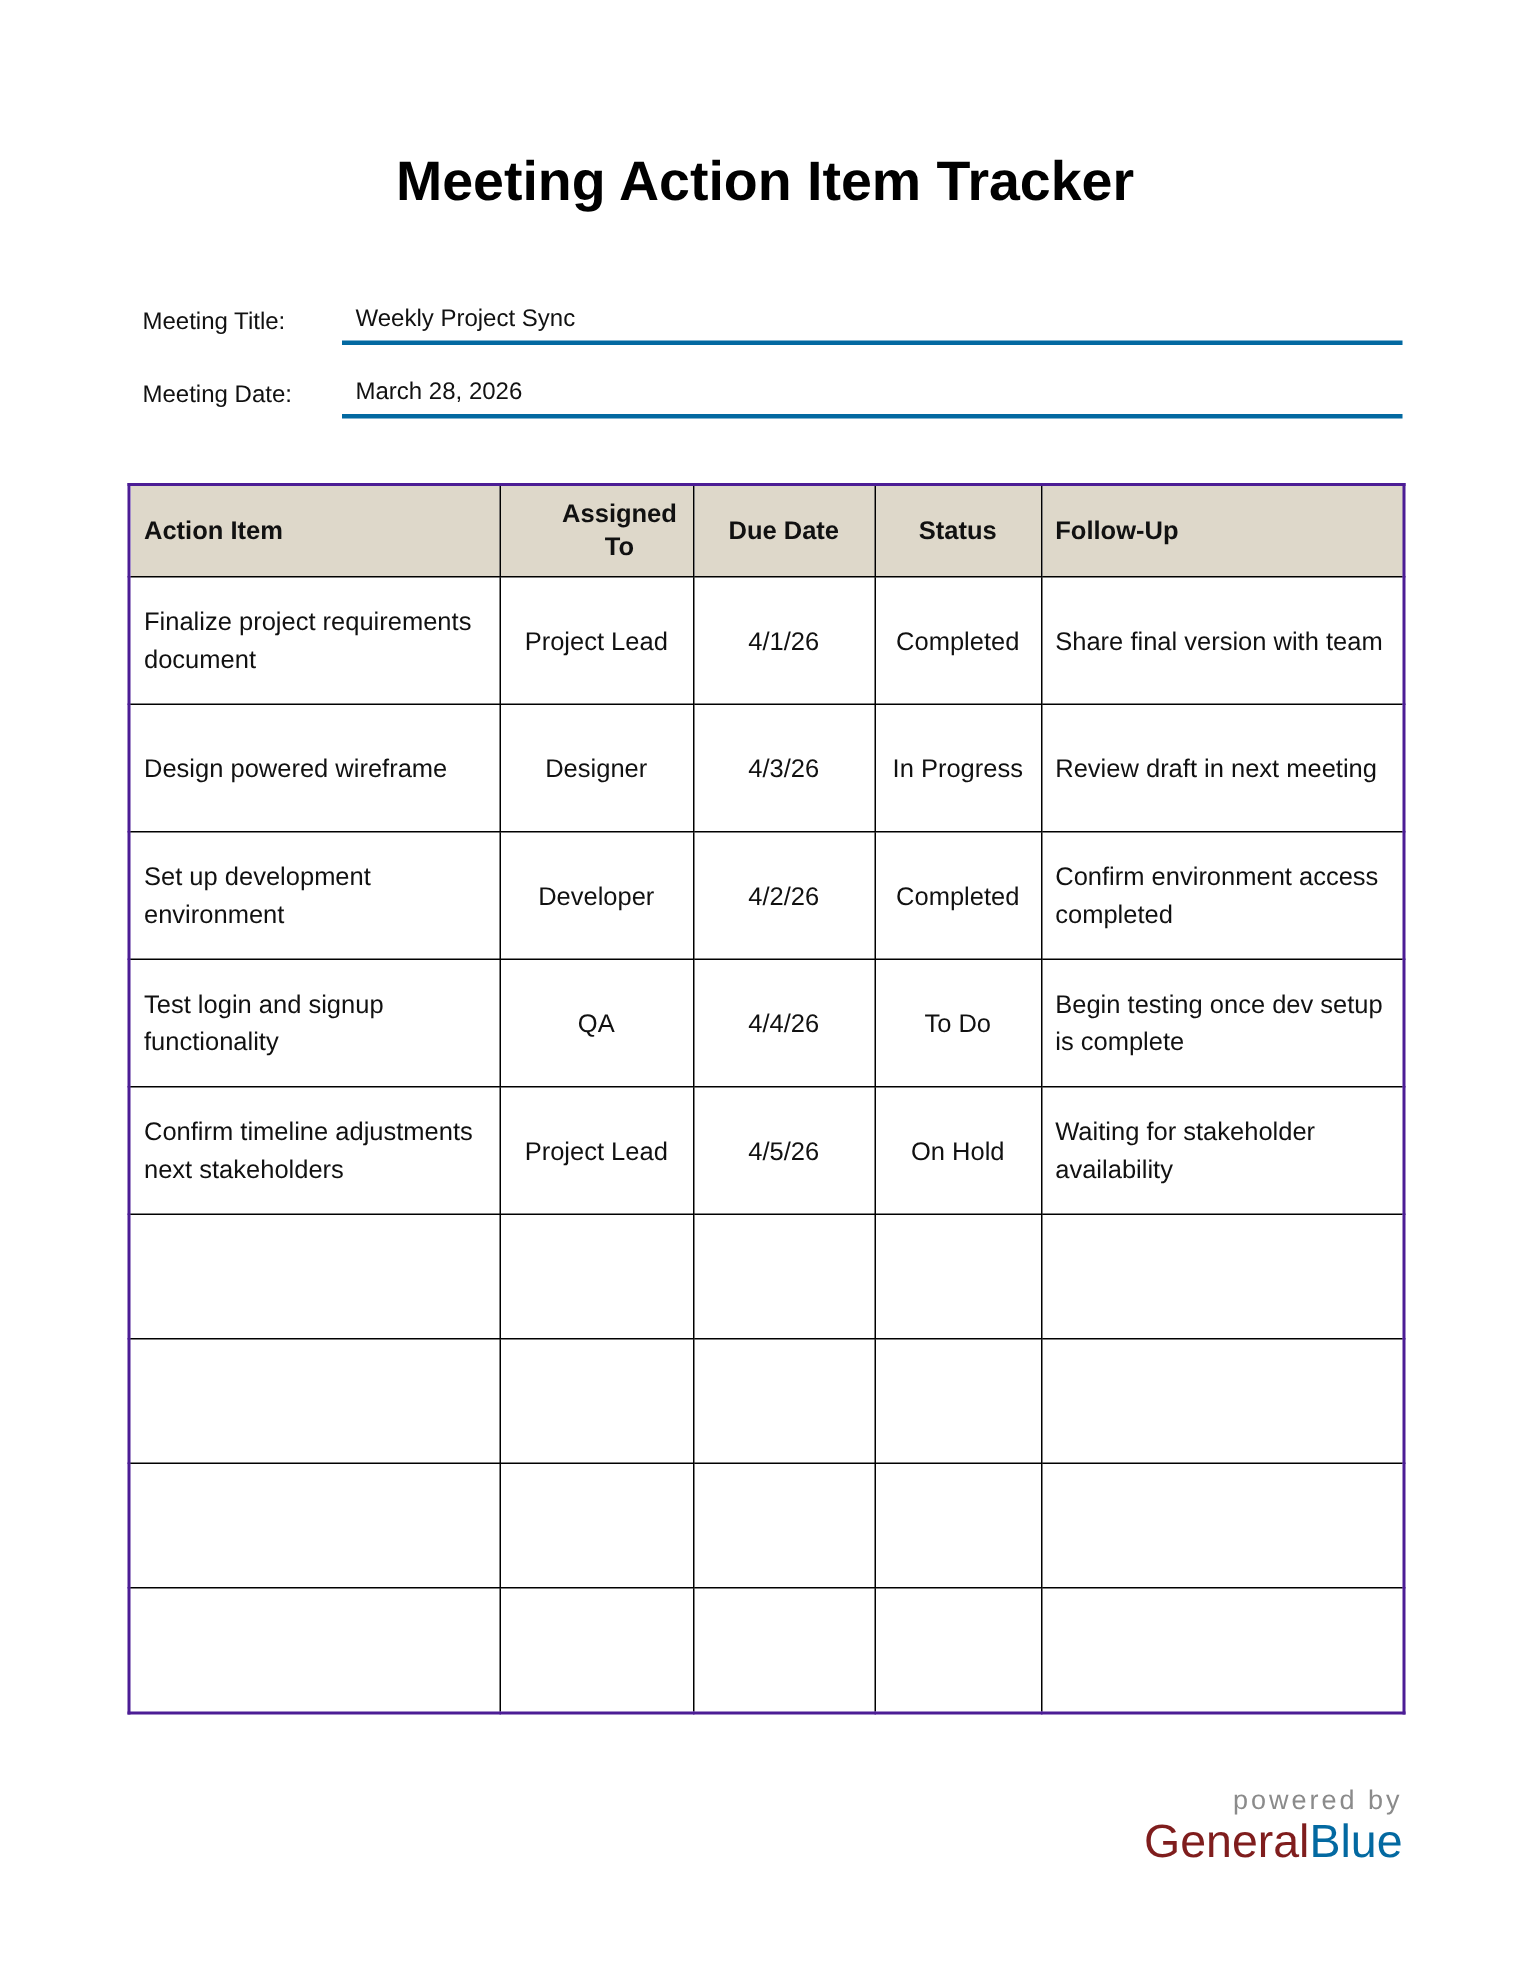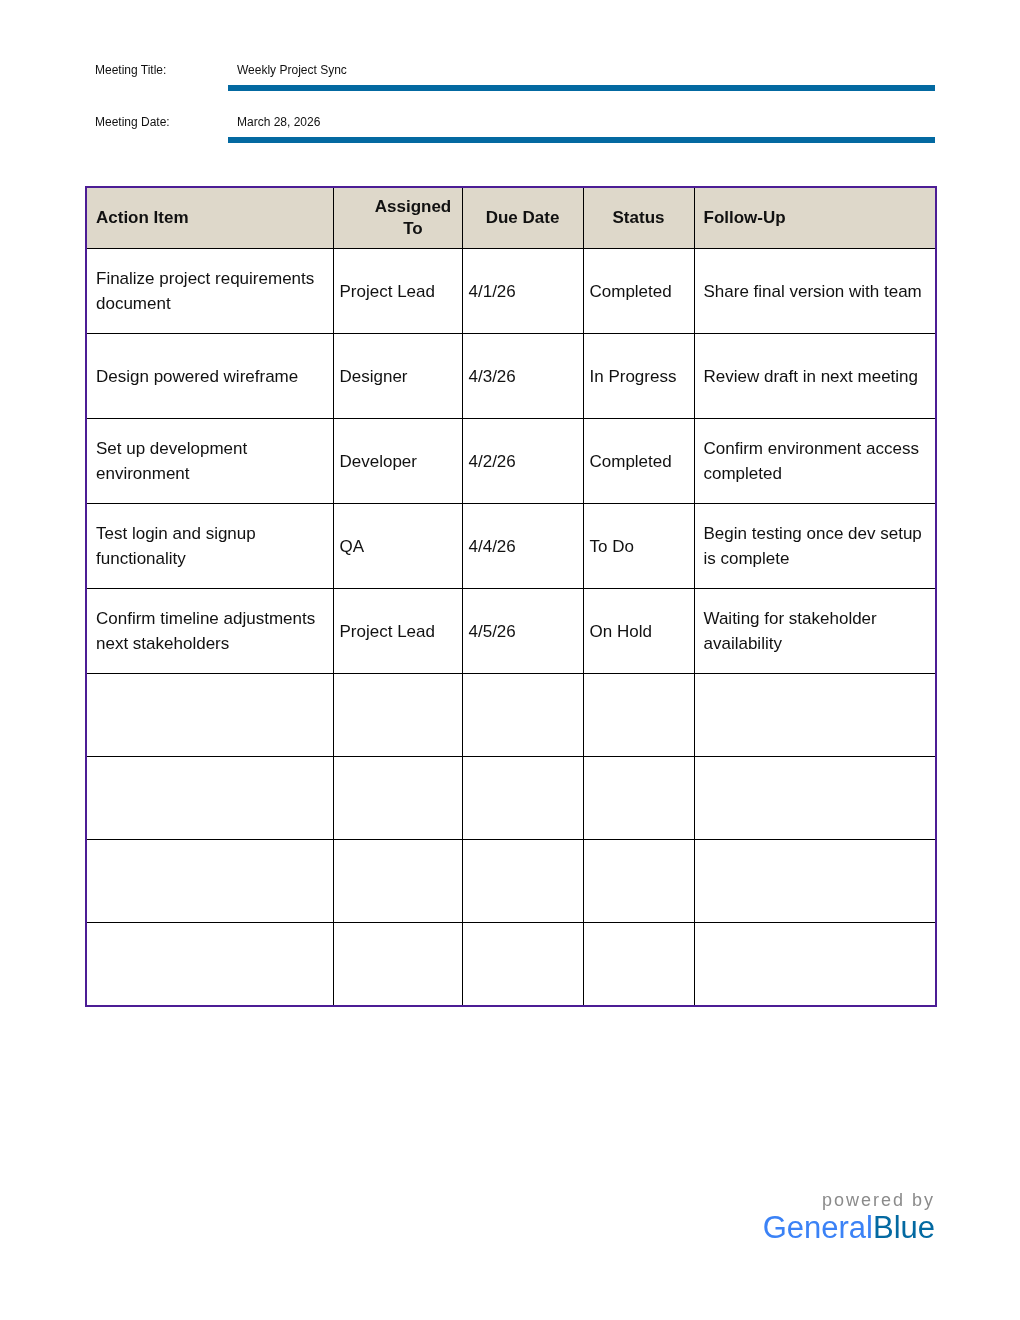--- a/index.html
+++ b/index.html
@@ -31,33 +31,33 @@
     font-weight: bold;
     color: #000000;
   }
 
   
   .meta {
     margin: 60px 85px 0 95px;
   }
   .meta-row {
     display: flex;
-    align-items: flex-start;
+    align-items: center;
     margin-bottom: 21px;
-    font-size: 12px;
+    font-size: 16px;
     line-height: 21px;
   }
   .meta-label {
     flex: none;
     width: 133px;
     padding-bottom: 4px;
   }
   .meta-value {
     flex: 1;
-    border-bottom: 6px solid #0369a1;
+    border-bottom: 3px solid #0369a1;
     padding: 0 0 4px 9px;
   }
 
   
   table.tracker {
     margin: 43px 85px 0 85px;
     width: 850px;
     border-collapse: collapse;
     table-layout: fixed;
     border: 2px solid #4c1d95;
@@ -80,21 +80,21 @@
     padding-left: 9px;
   }
   .tracker thead th.h-assigned .wrapbox {
     display: inline-block;
     max-width: 82px;
     margin-left: 31px;
   }
   .tracker tbody td {
     height: 84px;
     vertical-align: middle;
-    text-align: left;
+    text-align: center;
     line-height: 25px;
     padding: 0 6px;
   }
   .tracker tbody td.c-left {
     text-align: left;
     padding: 0 12px 0 9px;
   }
   .tracker tr.empty-row td {
     height: 82px;
   }
@@ -111,28 +111,29 @@
     letter-spacing: 2px;
     color: #8b8b8b;
     line-height: 17px;
   }
   .brand {
     font-size: 31px;
     line-height: 36px;
     margin-top: 1px;
     letter-spacing: 0;
   }
-  .brand-general { color: #3b82f6; }
+  .brand-general { color: #7f1d1d; }
   .brand-blue { color: #0369a1; }
 </style>
 </head>
 <body>
 
 <div class="page">
 
+  <h1 class="doc-title">Meeting Action Item Tracker</h1>
 
   <div class="meta">
     <div class="meta-row">
       <div class="meta-label">Meeting Title:</div>
       <div class="meta-value">Weekly Project Sync</div>
     </div>
     <div class="meta-row">
       <div class="meta-label">Meeting Date:</div>
       <div class="meta-value">March 28, 2026</div>
     </div>

